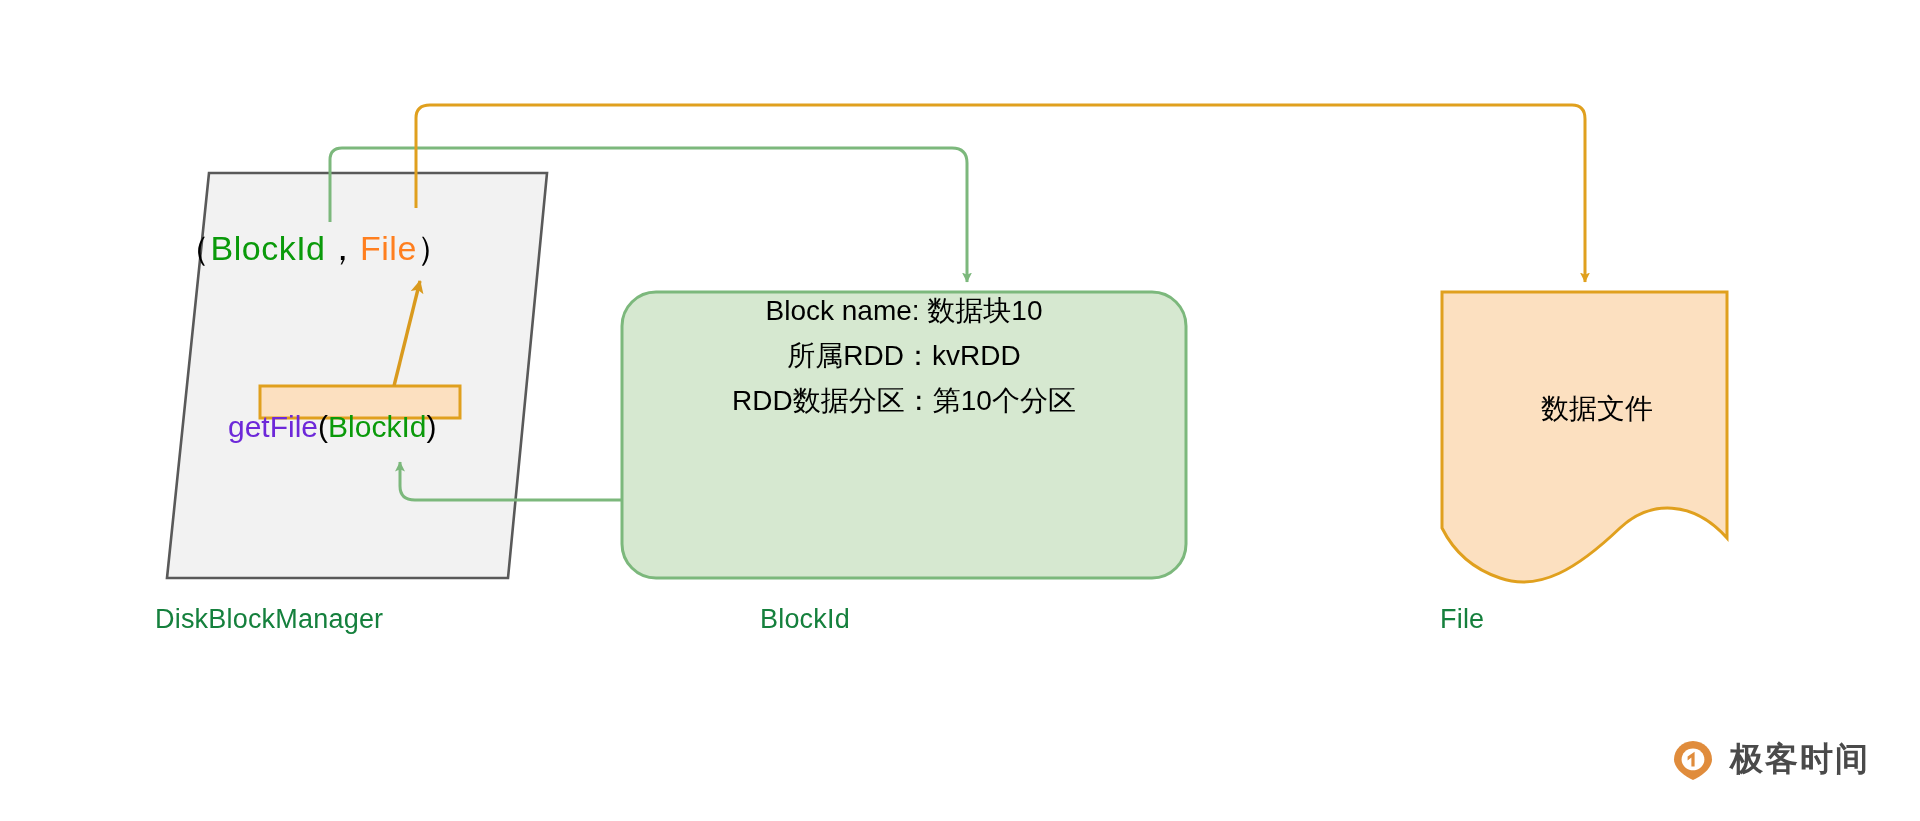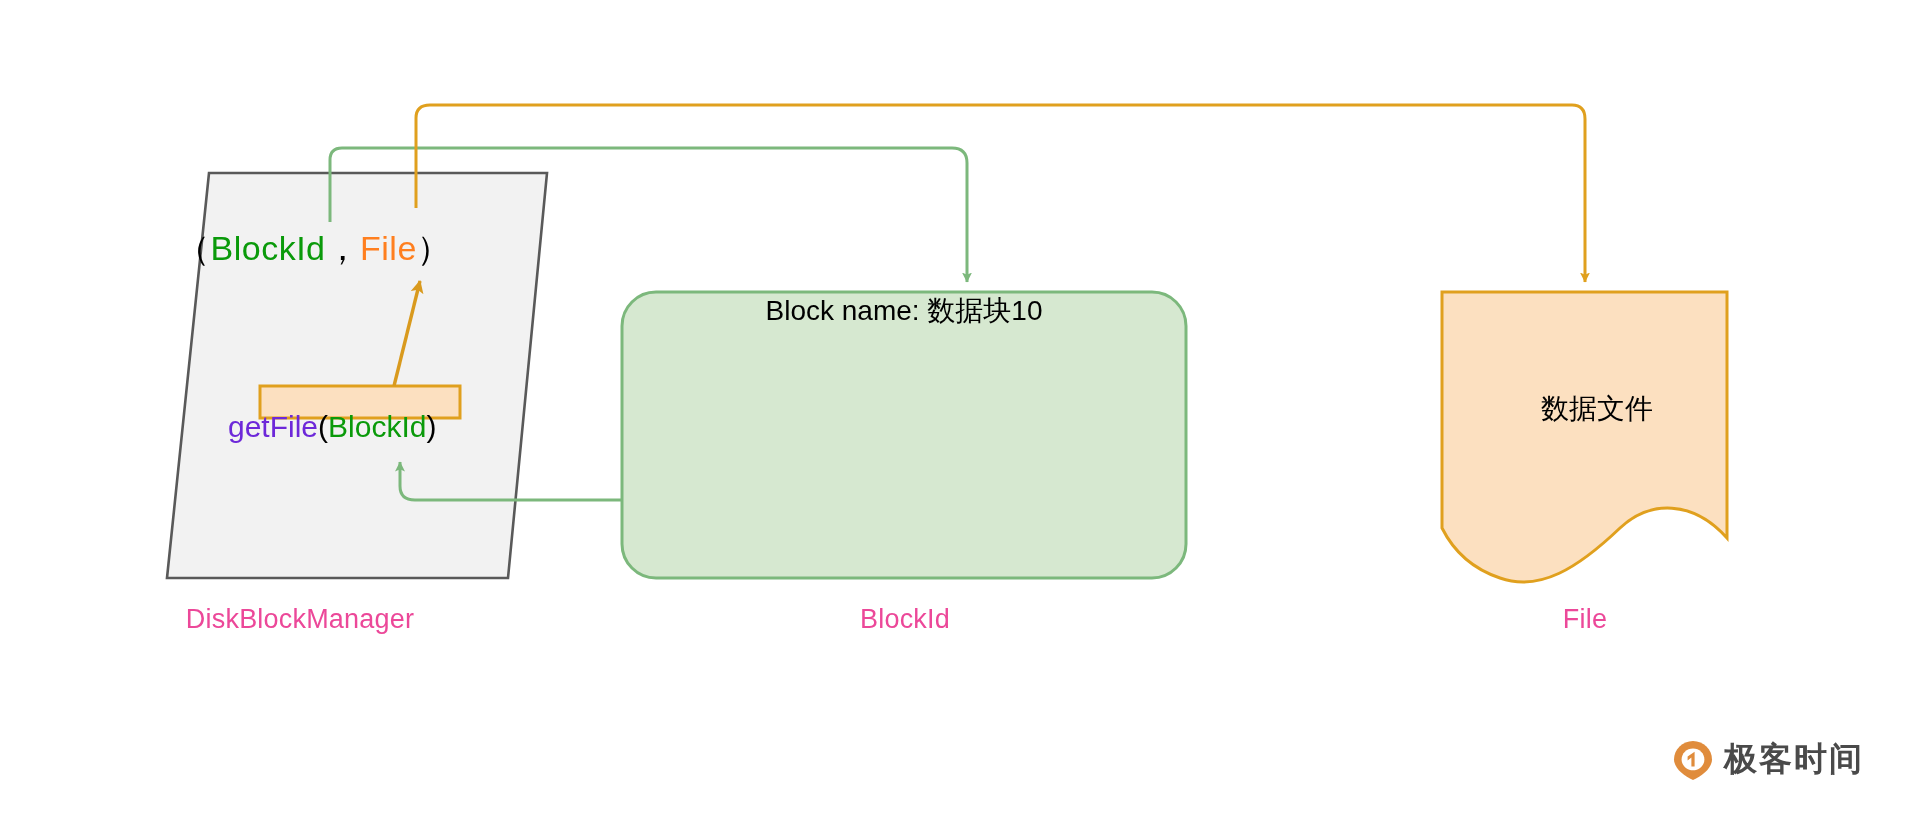--- a/index.html
+++ b/index.html
@@ -9,22 +9,22 @@
     font-family:"Liberation Sans","DejaVu Sans",sans-serif;
     overflow:hidden;
     position:relative;
   }
   #stage{position:absolute;left:0;top:0;width:1920px;height:821px;}
   svg.layer{position:absolute;left:0;top:0;width:1920px;height:821px;overflow:visible;}
 
   .node-label{
     position:absolute;
     font-size:27px;
-    color:#ec4899;
-    text-align:center;
+    color:#15803d;
+    text-align:left;
     white-space:nowrap;
     letter-spacing:0.2px;
   }
 
   
   #dbm-tuple{
     position:absolute;
     left:176px; top:226px;
     font-size:34px;
     white-space:nowrap;
@@ -69,21 +69,21 @@
 
   
   #lbl-dbm{left:155px;  top:604px; width:290px;}
   #lbl-blockid{left:760px; top:604px; width:290px;}
   #lbl-file{left:1440px; top:604px; width:290px;}
 
   
   #logo{
     position:absolute;
     left:1672px; top:737px;
-    display:flex;align-items:center;gap:10px;
+    display:flex;align-items:center;gap:16px;
   }
   #logo .mark{
     width:42px;height:42px;position:relative;
   }
   #logo .logo-text{
     font-size:33px;
     color:#4a4a4a;
     letter-spacing:2px;
     font-weight:600;
     white-space:nowrap;
@@ -146,20 +146,22 @@
   <div id="dbm-tuple">
     <span class="paren">（</span><span class="blockid">BlockId</span><span class="comma">，</span><span class="file">File</span><span class="paren">）</span>
   </div>
 
   <div id="getfile-text">
     <span class="fn">getFile</span><span class="paren">(</span><span class="arg">BlockId</span><span class="paren">)</span>
   </div>
 
   <div id="blockid-lines">
     <div class="ln">Block name: 数据块10</div>
+    <div class="ln">所属RDD：kvRDD</div>
+    <div class="ln">RDD数据分区：第10个分区</div>
   </div>
 
   <div id="file-text">数据文件</div>
 
   <div class="node-label" id="lbl-dbm">DiskBlockManager</div>
   <div class="node-label" id="lbl-blockid">BlockId</div>
   <div class="node-label" id="lbl-file">File</div>
 
   <div id="logo">
     <span class="mark">

